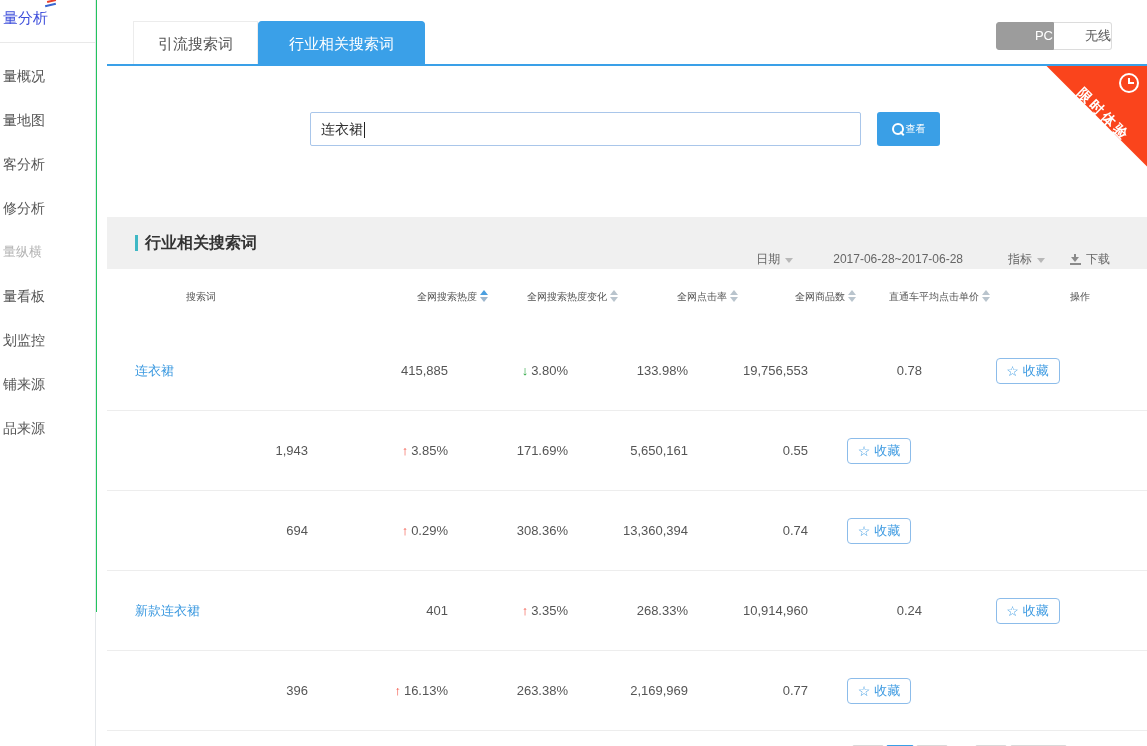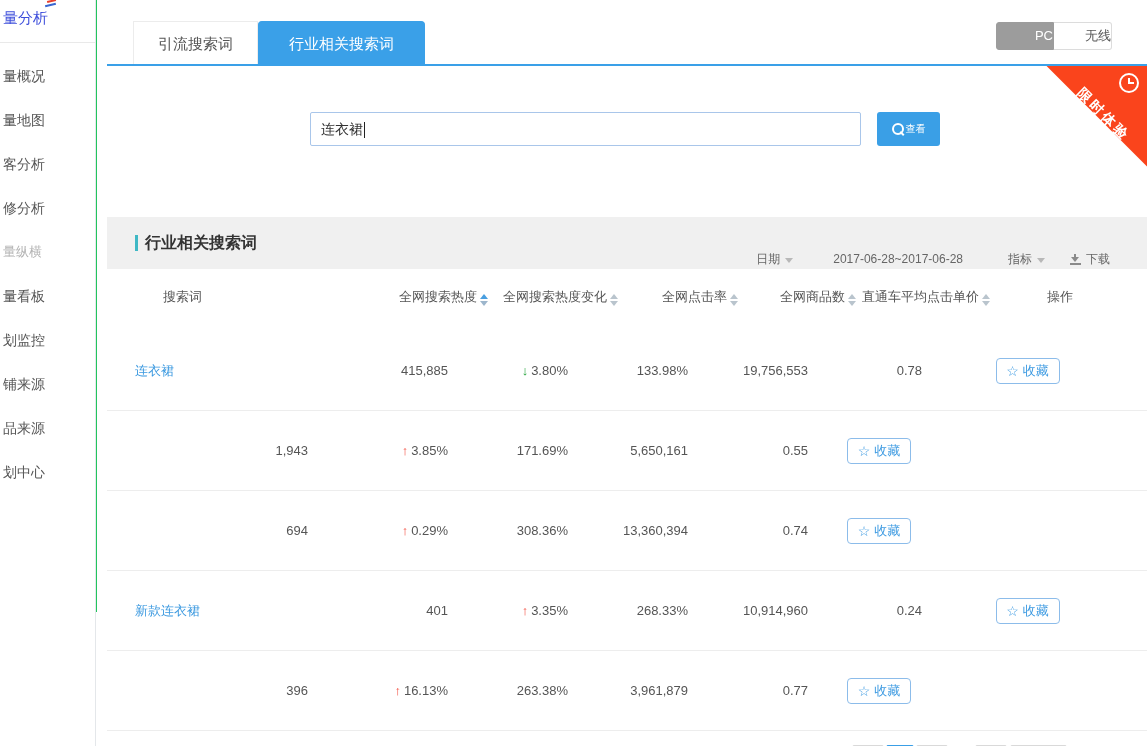--- a/index.html
+++ b/index.html
@@ -80,21 +80,21 @@
     border-right:4px solid transparent; border-top:5px solid #b8b8b8; margin-top:2px; }
   .dl-icon { position:relative; width:11px; height:11px; display:inline-block;
     border-bottom:2px solid #8a8a8a; }
   .dl-icon::before { content:""; position:absolute; left:4px; top:0; width:2px; height:4px; background:#8a8a8a; }
   .dl-icon::after { content:""; position:absolute; left:1px; top:3px;
     border-left:4px solid transparent; border-right:4px solid transparent; border-top:5px solid #8a8a8a; }
 
   
   .thead { position:absolute; left:0; top:203px; width:1040px; height:56px; }
   .th { position:absolute; top:50%; transform:translateY(-50%); display:flex;
-    align-items:flex-end; gap:3px; white-space:nowrap; font-size:13px; color:#555; }
+    align-items:flex-start; gap:3px; white-space:nowrap; font-size:10px; color:#555;margin-left:23px; }
   .th1 { left:56px; } .th2 { right:659px; } .th3 { right:529px; } .th4 { right:409px; }
   .th5 { right:291px; } .th6 { right:157px; } .th7 { left:940px; }
   .sorter { display:inline-flex; flex-direction:column; gap:2px; cursor:pointer; }
   .sorter i { display:block; width:0; height:0; border-left:4px solid transparent; border-right:4px solid transparent; }
   .sorter .up { border-bottom:5px solid #b9c4cd; }
   .sorter .dn { border-top:5px solid #b9c4cd; }
   .sorter.active .up { border-bottom-color:#4a9fe0; }
   .sorter.active .dn { border-top-color:#9db6cc; }
 
   .tbody { position:absolute; left:0; top:265px; width:1040px; }
@@ -136,21 +136,20 @@
     <nav class="sb-items">
       <div class="sb-item">量概况</div>
       <div class="sb-item">量地图</div>
       <div class="sb-item">客分析</div>
       <div class="sb-item">修分析</div>
       <div class="sb-item muted">量纵横</div>
       <div class="sb-item">量看板</div>
       <div class="sb-item">划监控</div>
       <div class="sb-item">铺来源</div>
       <div class="sb-item">品来源</div>
-      <div class="sb-item">划中心</div>
     </nav>
   </aside>
 
   <main class="main">
     <div class="topbar">
       <div class="tabs">
         <div class="tab">引流搜索词</div>
         <div class="tab active">行业相关搜索词</div>
       </div>
       <div class="device-toggle">
@@ -289,21 +288,21 @@
           <div class="c c7"><button class="fav">
                 <span class="star">☆</span>
                 <span>收藏</span>
               </button></div>
         </div>
 
         <div class="trow">
           <div class="c c2 num">396</div>
           <div class="c c3 num"><span class="trend up">↑</span><span>16.13%</span></div>
           <div class="c c4 num">263.38%</div>
-          <div class="c c5 num">3,961,879</div>
+          <div class="c c5 num">2,169,969</div>
           <div class="c c6 num">0.77</div>
           <div class="c c7"><button class="fav">
                 <span class="star">☆</span>
                 <span>收藏</span>
               </button></div>
         </div>
 
       </div>
 
       <div class="pagination">

